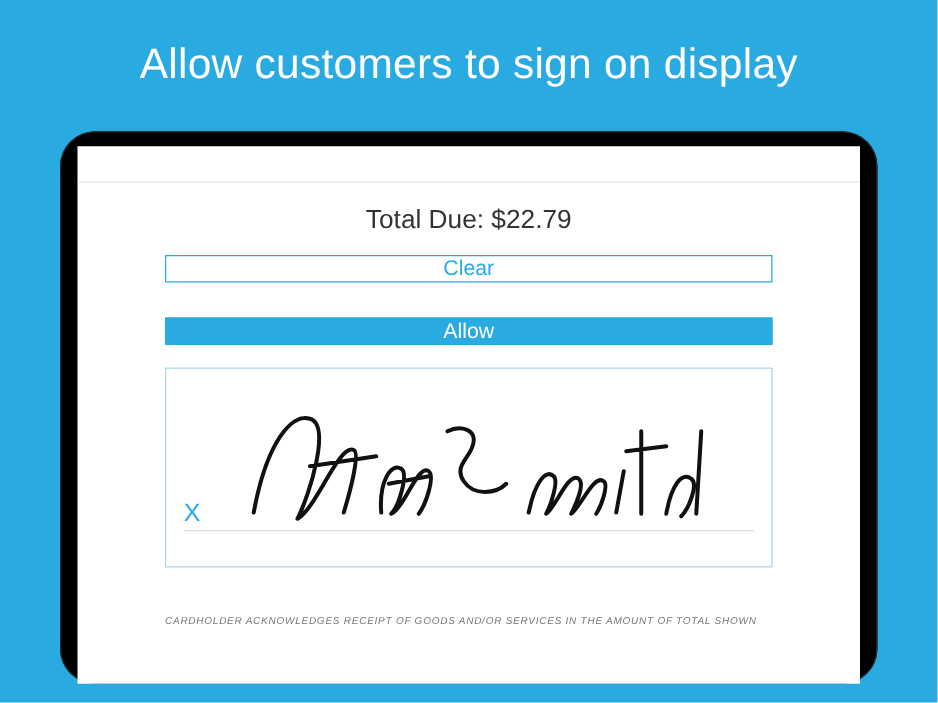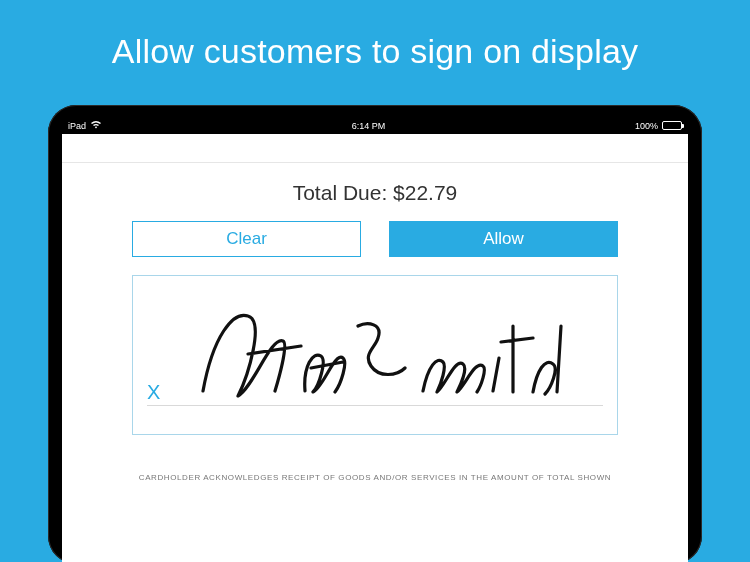--- a/index.html
+++ b/index.html
@@ -61,21 +61,21 @@
 .top-hair {
   height: 1px; background: #e6e6e6; margin: 0 -70px;
 }
 .total {
   text-align: center;
   font-size: 21px;
   color: #333;
   margin: 18px 0 16px;
 }
 .btn-row {
-  display: flex; gap: 28px; justify-content: flex-end;
+  display: flex; gap: 28px; justify-content: flex-end; flex-direction: column;
 }
 .btn {
   flex: 1;
   height: 36px;
   font-size: 17px;
   display: flex; align-items: center; justify-content: center;
   cursor: pointer;
   font-weight: 400;
 }
 .btn-clear {
@@ -106,48 +106,33 @@
   color: #29abe2;
   font-size: 20px;
   font-weight: 300;
 }
 .sig-svg {
   position: absolute;
   left: 60px; top: 20px;
   width: 380px; height: 120px;
 }
 .legal {
-  text-align: center;
   color: #777;
   font-size: 8px;
   letter-spacing: 0.6px;
   margin-top: 38px;
+  font-style: italic;
 }
 </style>
 </head>
 <body>
 
 <div class="hero-title">Allow customers to sign on display</div>
 
 <div class="tablet">
-  <div class="status-bar">
-    <div class="status-left">
-      <span>iPad</span>
-      <span class="wifi">
-        <svg width="12" height="9" viewBox="0 0 12 9">
-            <path d="M6 8.5 L7.2 7 A2 2 0 0 0 4.8 7 Z M3 5 A5 5 0 0 1 9 5 L8 6 A3.3 3.3 0 0 0 4 6 Z M1 3 A8 8 0 0 1 11 3 L10 4 A6.5 6.5 0 0 0 2 4 Z" fill="#fff"></path>
-          </svg>
-      </span>
-    </div>
-    <div>6:14 PM</div>
-    <div class="status-right">
-      <span>100%</span>
-      <span class="battery"><span class="battery-fill"></span></span>
-    </div>
-  </div>
 
   <div class="screen">
     <div class="app">
       <div class="top-hair"></div>
       <div class="total">Total Due: $22.79</div>
 
       <div class="btn-row">
         <div class="btn btn-clear">Clear</div>
         <div class="btn btn-submit">Allow</div>
       </div>

